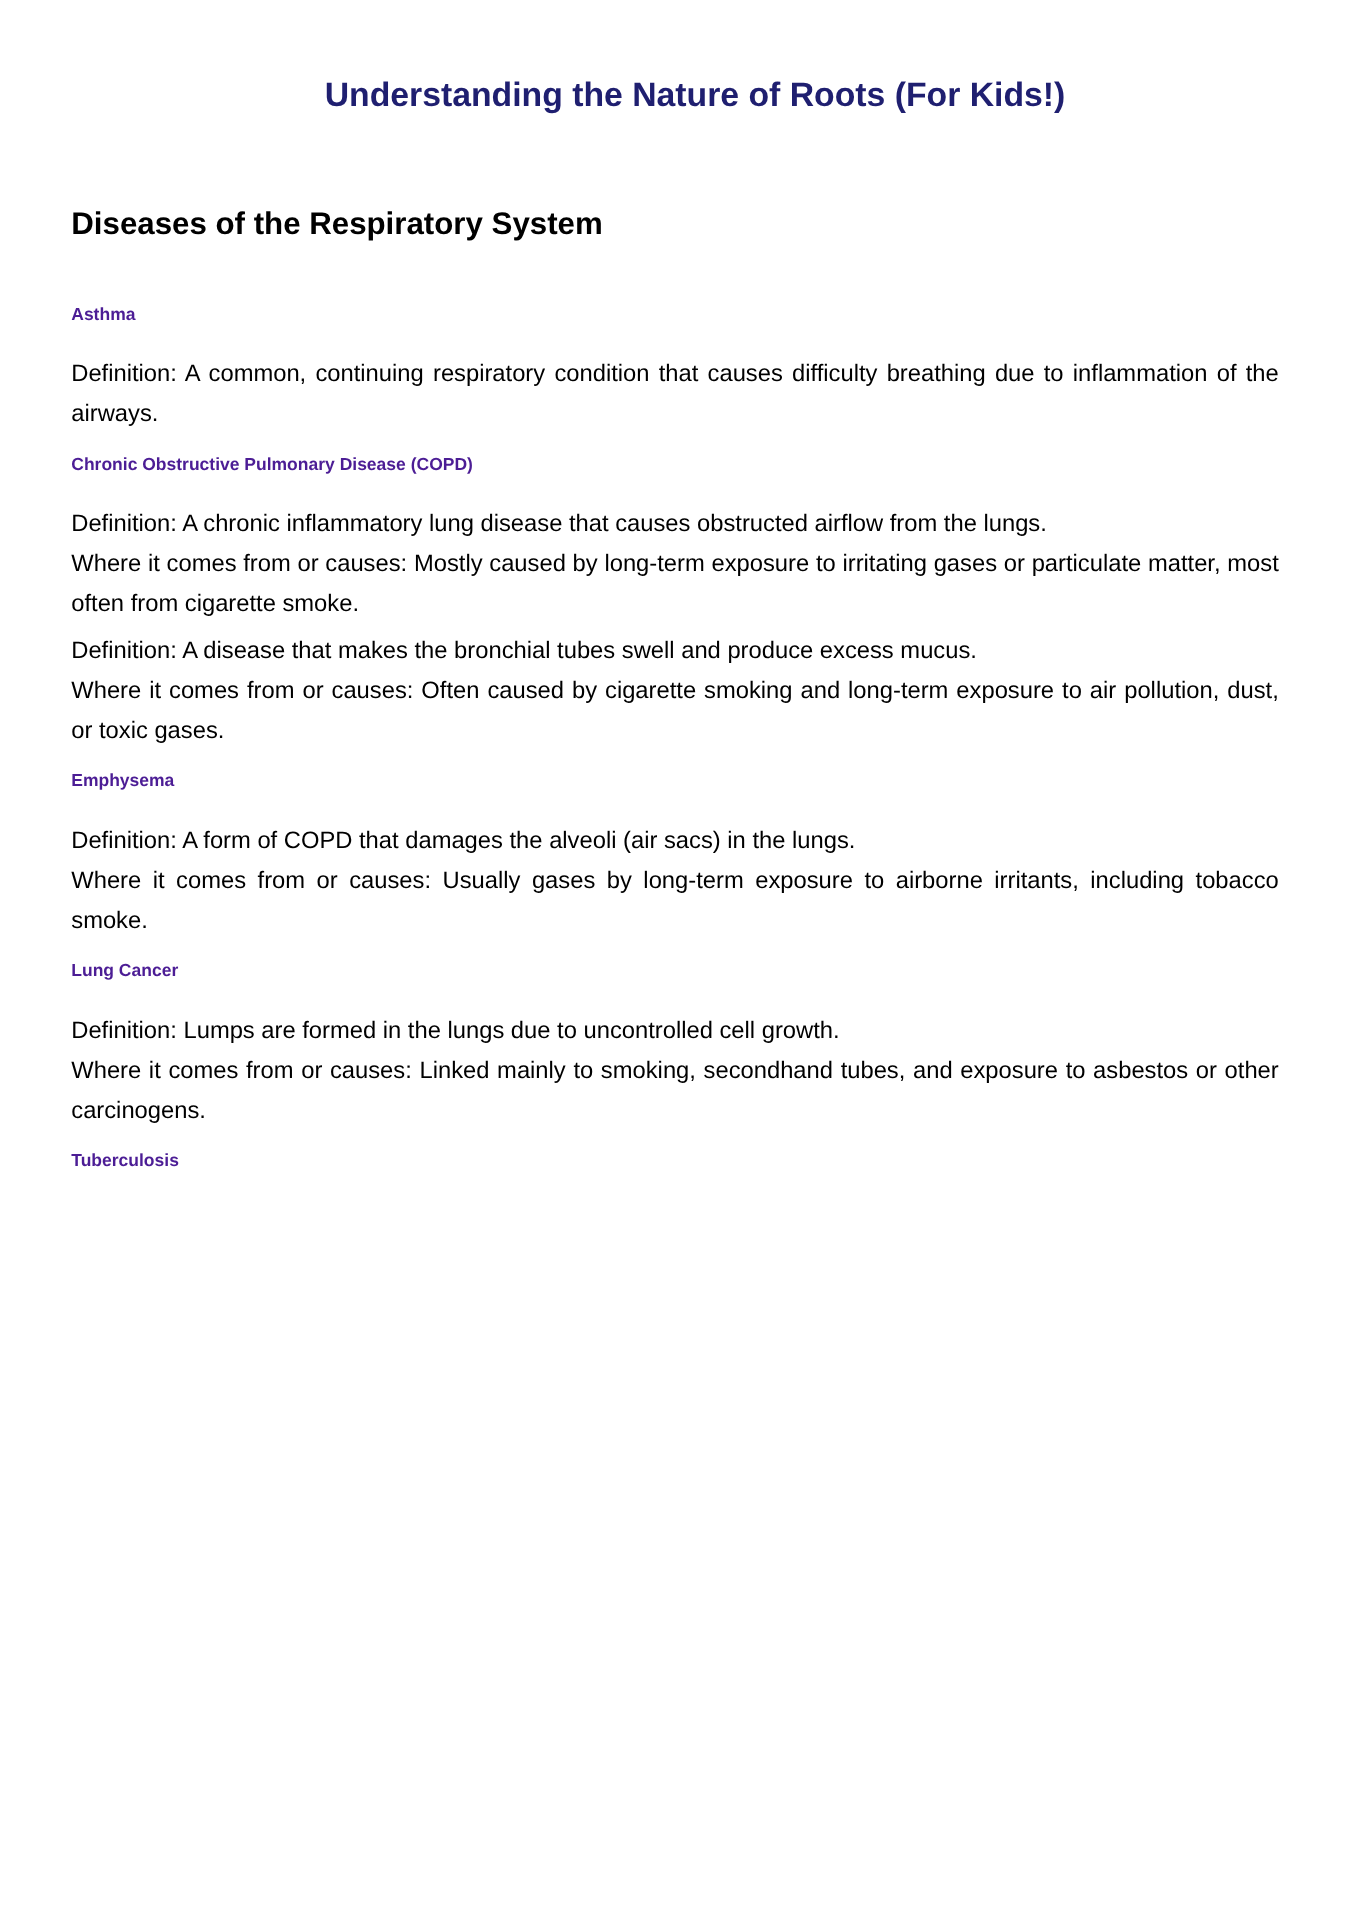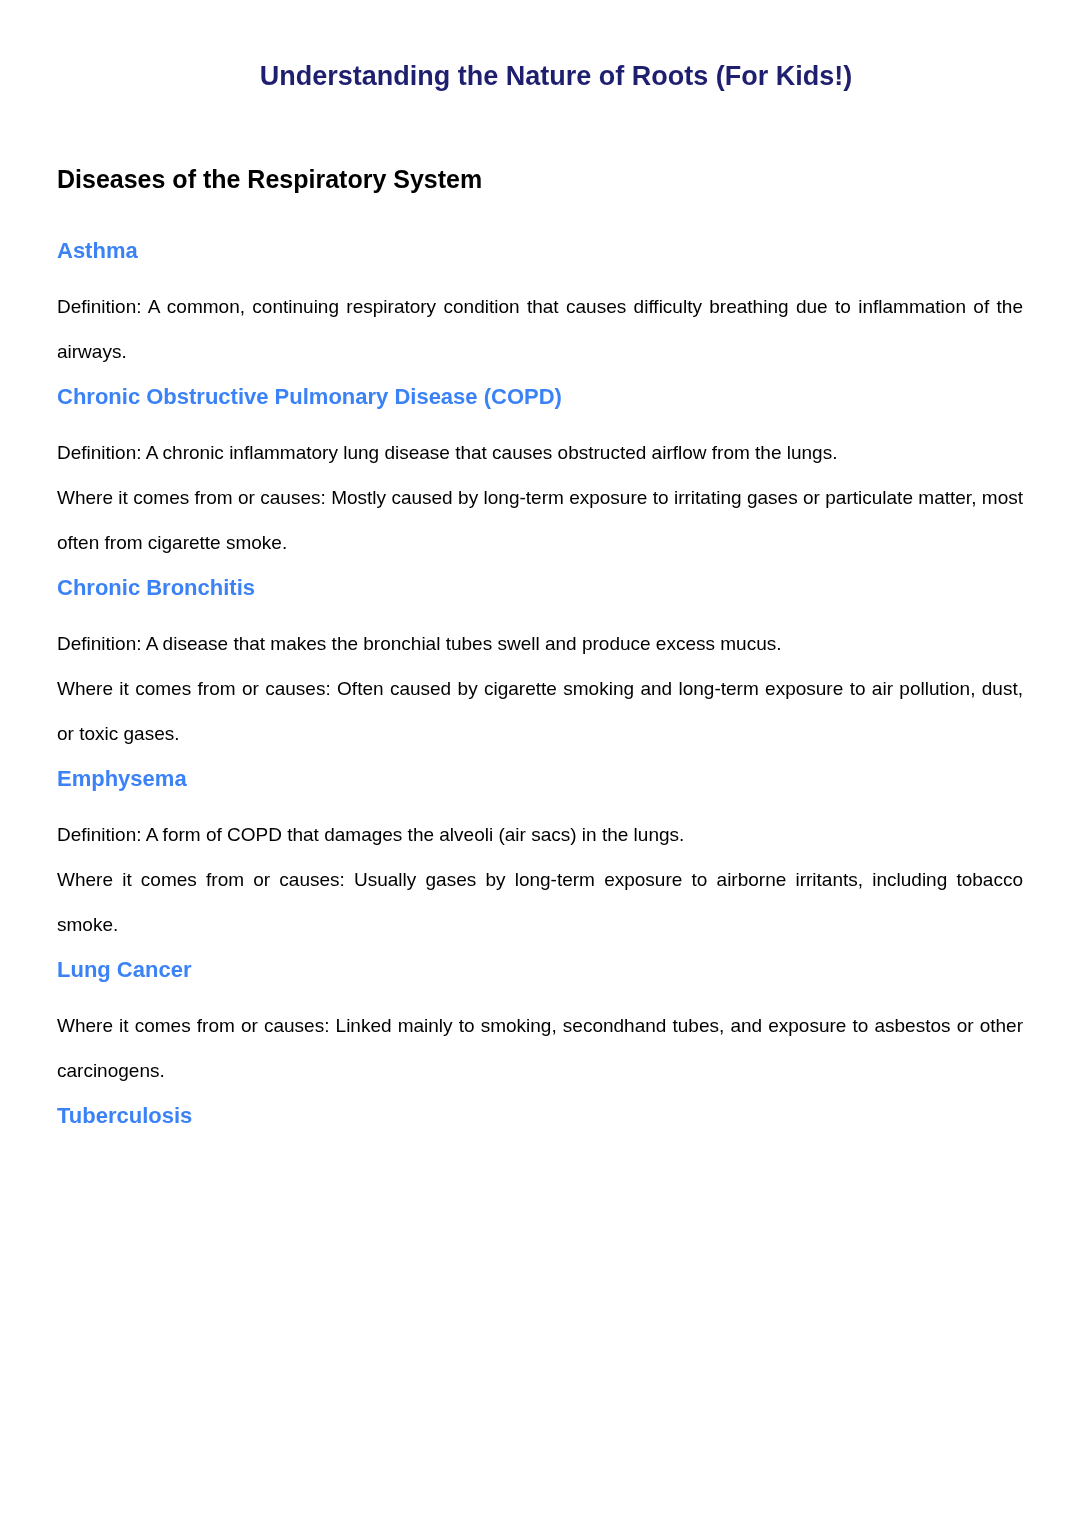--- a/index.html
+++ b/index.html
@@ -44,29 +44,29 @@
       color: #000;
     }
     .content {
       position: absolute;
       left: 57px;
       top: 233px;
       width: 966px;
     }
     .entry-title {
       font-weight: bold;
-      font-size: 22px;
+      font-size: 14px;
       line-height: 36px;
       margin: 0;
       height: 36px;
-      color: #3b82f6;
+      color: #4c1d95;
     }
     .para {
       font-size: 19px;
-      line-height: 45px;
+      line-height: 32px;
       margin: 0;
       text-align: justify;
       text-align-last: left;
       color: #000;
     }
     .entry { margin: 0 0 5px 0; }
     .entry .entry-title { margin-bottom: 15px; }
   </style>
 </head>
 <body>
@@ -82,33 +82,33 @@
       <p class="para">Definition: A common, continuing respiratory condition that causes difficulty breathing due to inflammation of the airways.</p>
     </div>
 
     <div class="entry">
       <h3 class="entry-title">Chronic Obstructive Pulmonary Disease (COPD)</h3>
       <p class="para">Definition: A chronic inflammatory lung disease that causes obstructed airflow from the lungs.</p>
       <p class="para">Where it comes from or causes: Mostly caused by long-term exposure to irritating gases or particulate matter, most often from cigarette smoke.</p>
     </div>
 
     <div class="entry">
-      <h3 class="entry-title">Chronic Bronchitis</h3>
       <p class="para">Definition: A disease that makes the bronchial tubes swell and produce excess mucus.</p>
       <p class="para">Where it comes from or causes: Often caused by cigarette smoking and long-term exposure to air pollution, dust, or toxic gases.</p>
     </div>
 
     <div class="entry">
       <h3 class="entry-title">Emphysema</h3>
       <p class="para">Definition: A form of COPD that damages the alveoli (air sacs) in the lungs.</p>
       <p class="para">Where it comes from or causes: Usually gases by long-term exposure to airborne irritants, including tobacco smoke.</p>
     </div>
 
     <div class="entry">
       <h3 class="entry-title">Lung Cancer</h3>
+      <p class="para">Definition: Lumps are formed in the lungs due to uncontrolled cell growth.</p>
       <p class="para">Where it comes from or causes: Linked mainly to smoking, secondhand tubes, and exposure to asbestos or other carcinogens.</p>
     </div>
 
     <div class="entry">
       <h3 class="entry-title">Tuberculosis</h3>
     </div>
 
   </div>
 </div>
 

